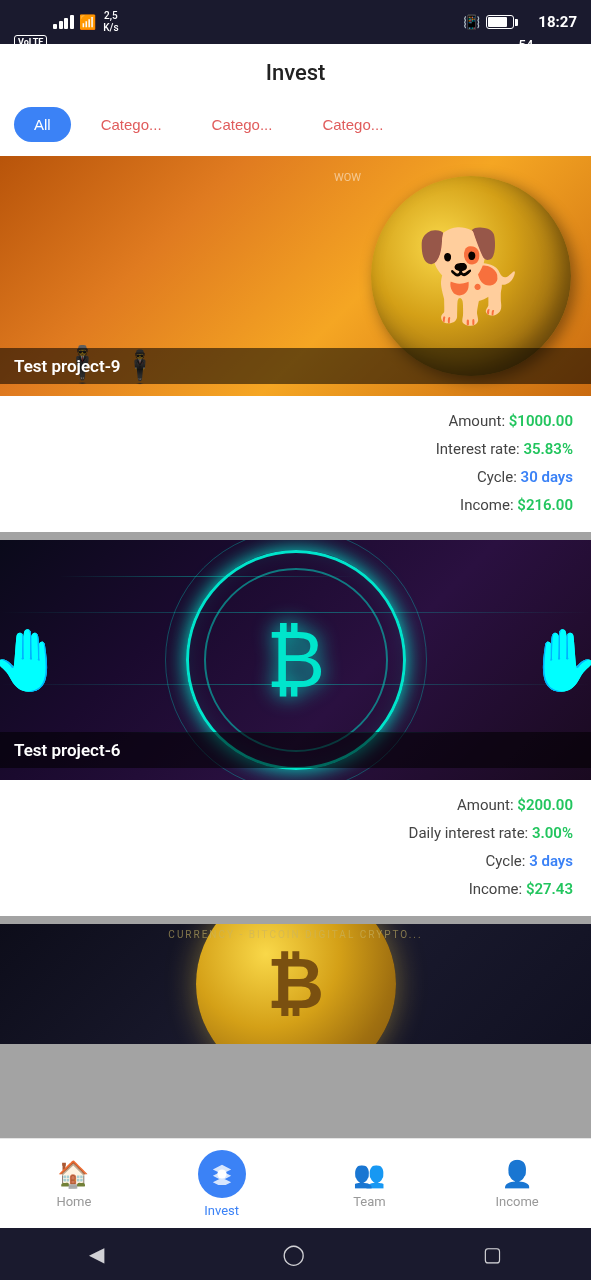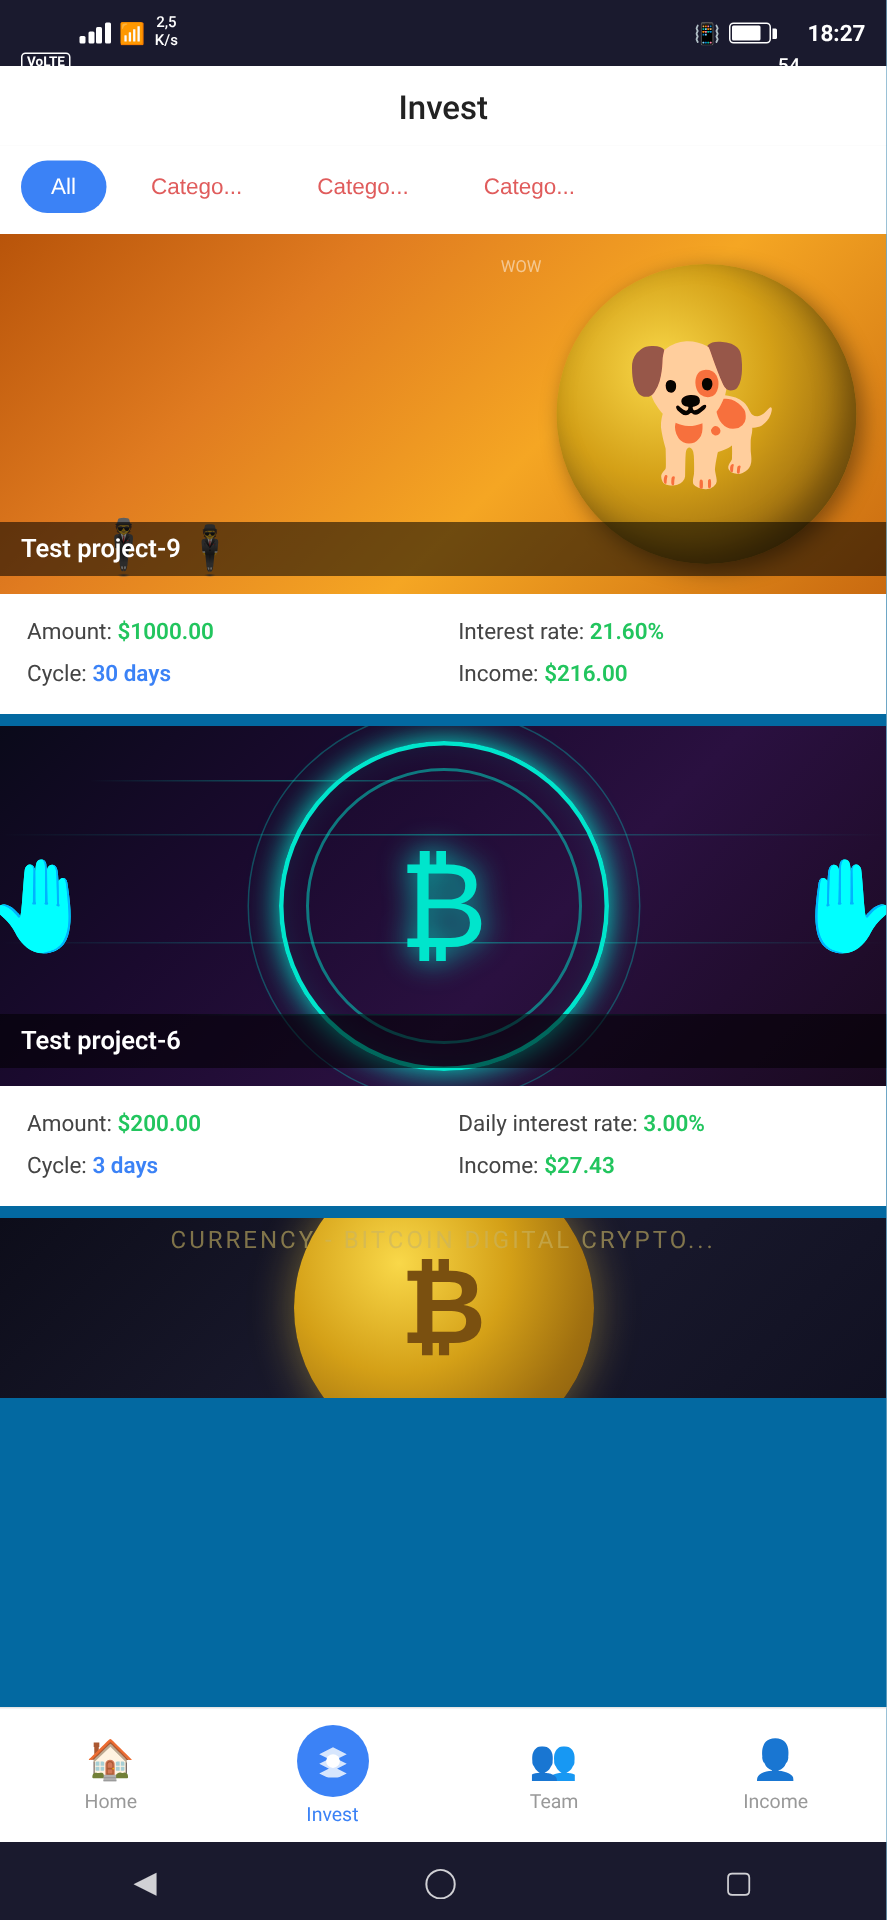--- a/index.html
+++ b/index.html
@@ -106,21 +106,21 @@
     }
     .filter-tab.inactive {
       background: transparent;
       color: #e05c5c;
     }
 
     
     .content {
       flex: 1;
       overflow-y: auto;
-      background: #0369a1;
+      background: #a3a3a3;
       padding-bottom: 26px;
     }
 
     
     .project-card {
       background: #fff;
       margin-bottom: 8px;
     }
     .project-image {
       width: 100%;
@@ -269,43 +269,44 @@
       font-size: 70px;
       color: #7a5010;
       font-weight: bold;
     }
     .btcdigital-arc {
       position: absolute;
       top: 5px;
       left: 50%;
       transform: translateX(-50%);
       color: rgba(200,180,100,0.6);
-      font-size: 16px;
+      font-size: 10px;
       letter-spacing: 2px;
       text-transform: uppercase;
       white-space: nowrap;
     }
 
     .project-label {
       position: absolute;
       bottom: 12px;
       left: 0;
       background: rgba(0,0,0,0.55);
       color: #fff;
       font-size: 17px;
       font-weight: 600;
       padding: 8px 14px;
       width: 100%;
     }
 
     .project-details {
       padding: 16px 18px 18px;
       display: grid;
-      grid-template-columns: 1fr 1fr;
+      grid-template-columns: 1fr;
       gap: 10px 20px;
+      text-align: right;
     }
     .detail-item {
       font-size: 15px;
       color: #444;
     }
     .detail-value {
       color: #22c55e;
       font-weight: 600;
     }
     .detail-value.blue {
@@ -422,21 +423,21 @@
         <span>Test project-9</span>
       </div>
     </div>
     <div class="project-details">
       <div class="detail-item">
         <span>Amount:</span>
         <span class="detail-value">$1000.00</span>
       </div>
       <div class="detail-item">
         <span>Interest rate:</span>
-        <span class="detail-value">21.60%</span>
+        <span class="detail-value">35.83%</span>
       </div>
       <div class="detail-item">
         <span>Cycle:</span>
         <span class="detail-value blue">30 days</span>
       </div>
       <div class="detail-item">
         <span>Income:</span>
         <span class="detail-value">$216.00</span>
       </div>
     </div>

